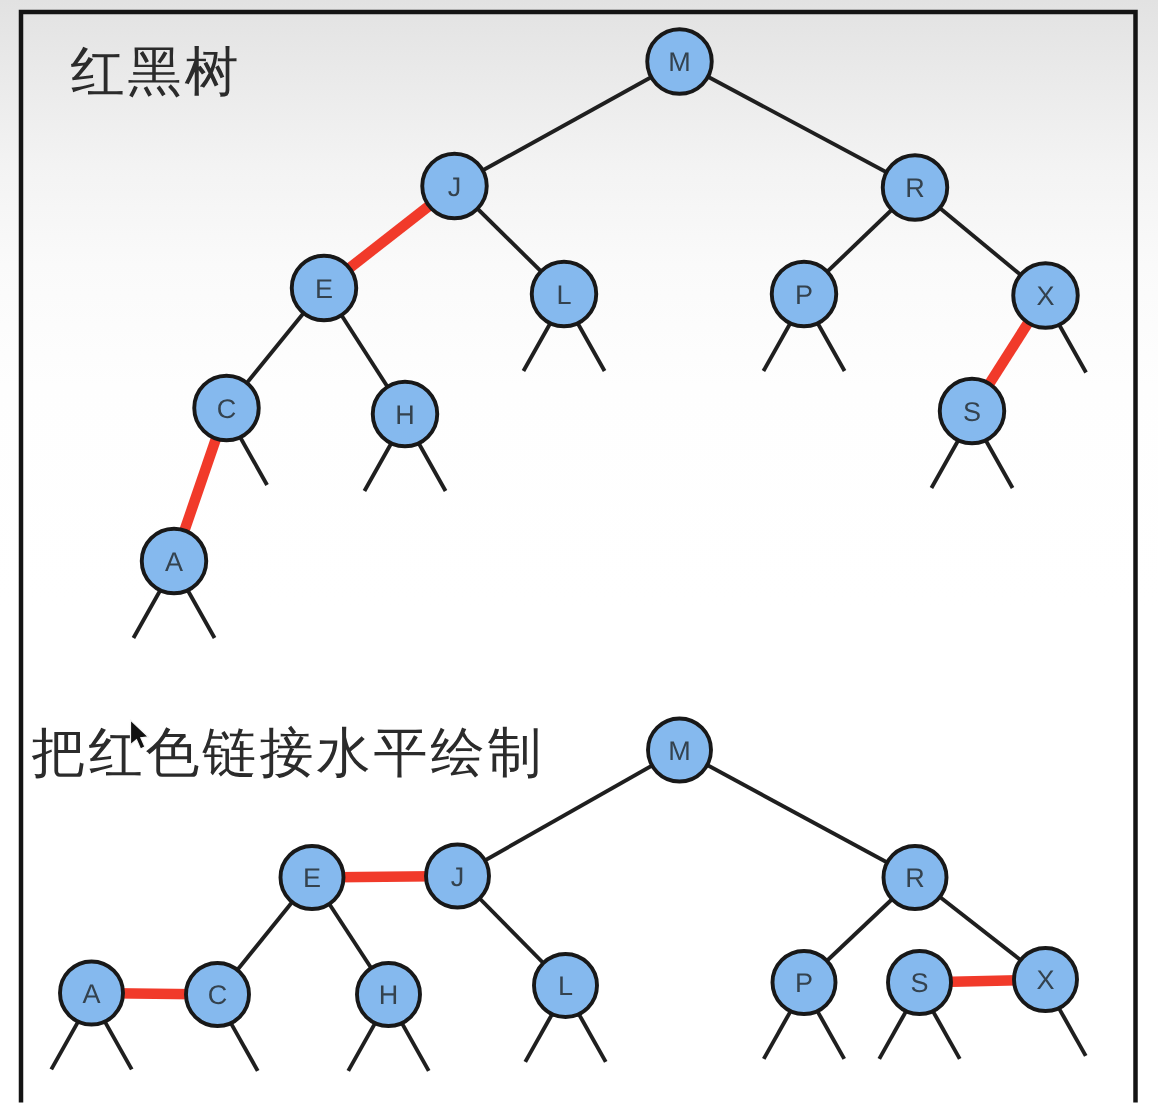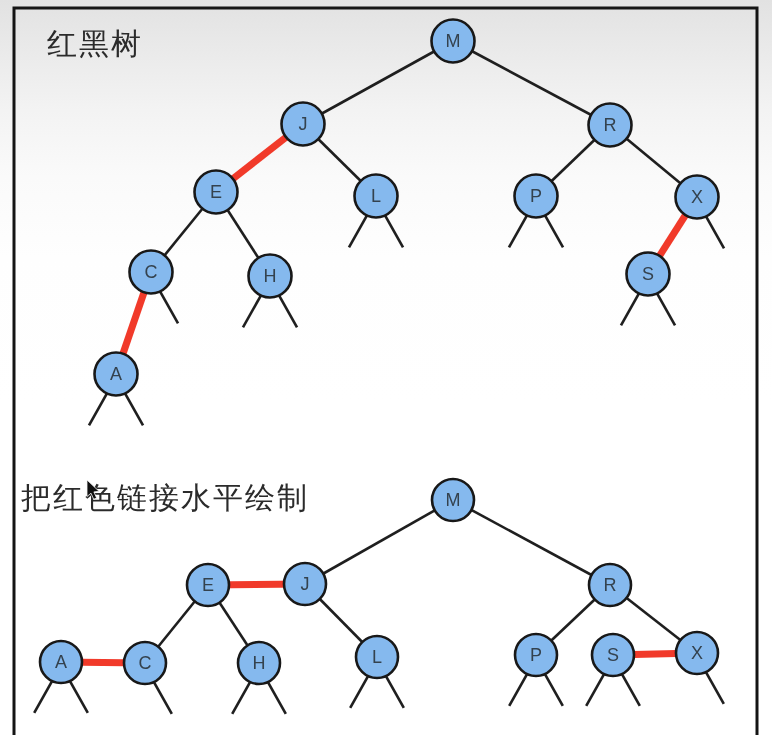--- a/index.html
+++ b/index.html
@@ -2,21 +2,21 @@
 <html><head>
 <meta charset="utf-8">
 <style>
   html,body { margin:0; padding:0; }
   body {
     width:772px; height:735px; position:relative; overflow:hidden;
     background: linear-gradient(180deg, #e2e2e2 0%, #eaeaea 7%, #f3f3f3 15%, #fafafa 24%, #fefefe 35%, #ffffff 55%, #ffffff 100%);
     font-family:"Liberation Sans", sans-serif;
   }
   .title {
-    position:absolute; color:#2b2b2b; font-size:30px; font-weight:500;
+    position:absolute; color:#2b2b2b; font-size:36px; font-weight:500;
     letter-spacing:2px; white-space:nowrap; user-select:none;
   }
   #title-top    { left:47px;  top:24px; }
   #title-bottom { left:21px;  top:478px; }
   svg { position:absolute; left:0; top:0; }
 </style>
 </head>
 <body>
 
 <div class="title" id="title-top">红黑树</div>

